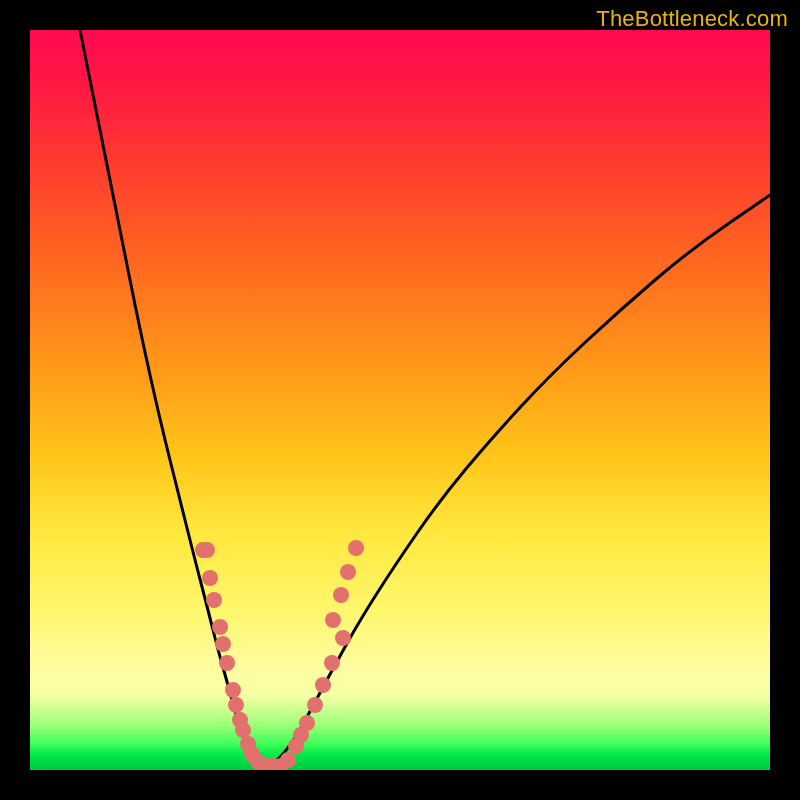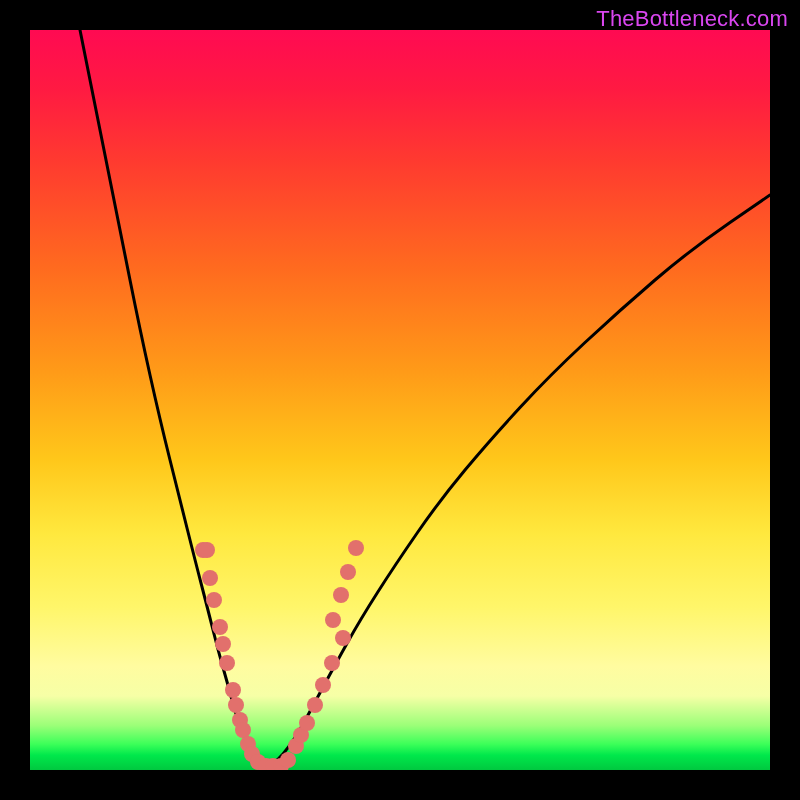--- a/index.html
+++ b/index.html
@@ -49,21 +49,21 @@
   }
   .curve-svg {
     position: absolute;
     left: 0; top: 0;
     width: 740px; height: 740px;
   }
   .watermark {
     position: absolute;
     top: 6px;
     right: 12px;
-    color: #d946ef;
+    color: #eab308;
     font-size: 22px;
     letter-spacing: 0.2px;
     font-weight: 500;
     user-select: none;
   }
 </style>
 </head>
 <body>
 
 <div class="frame">

